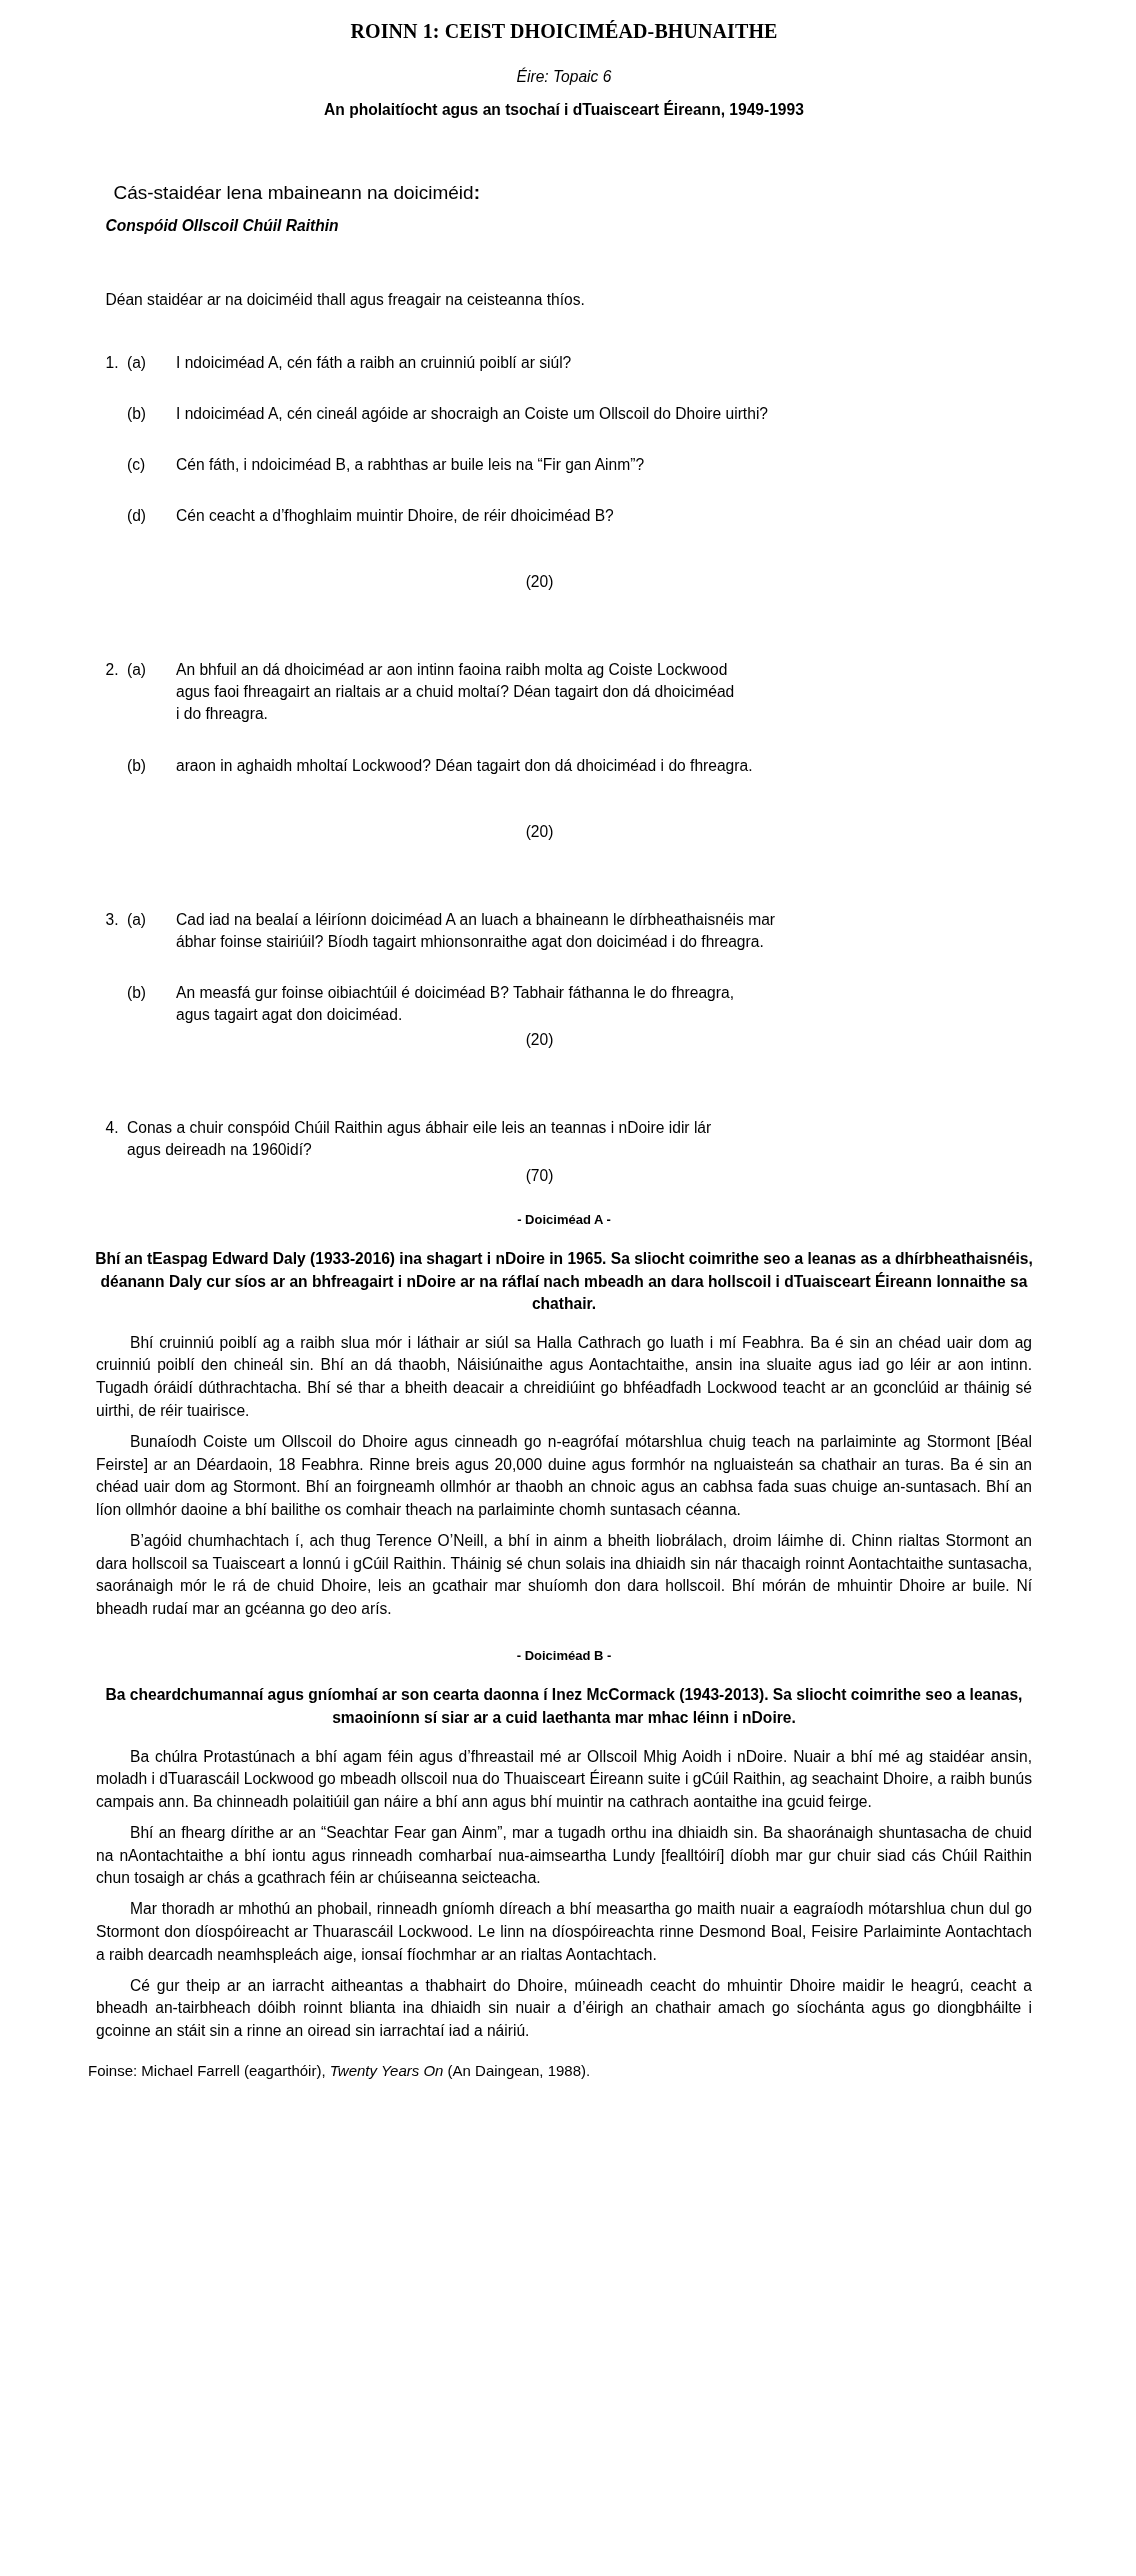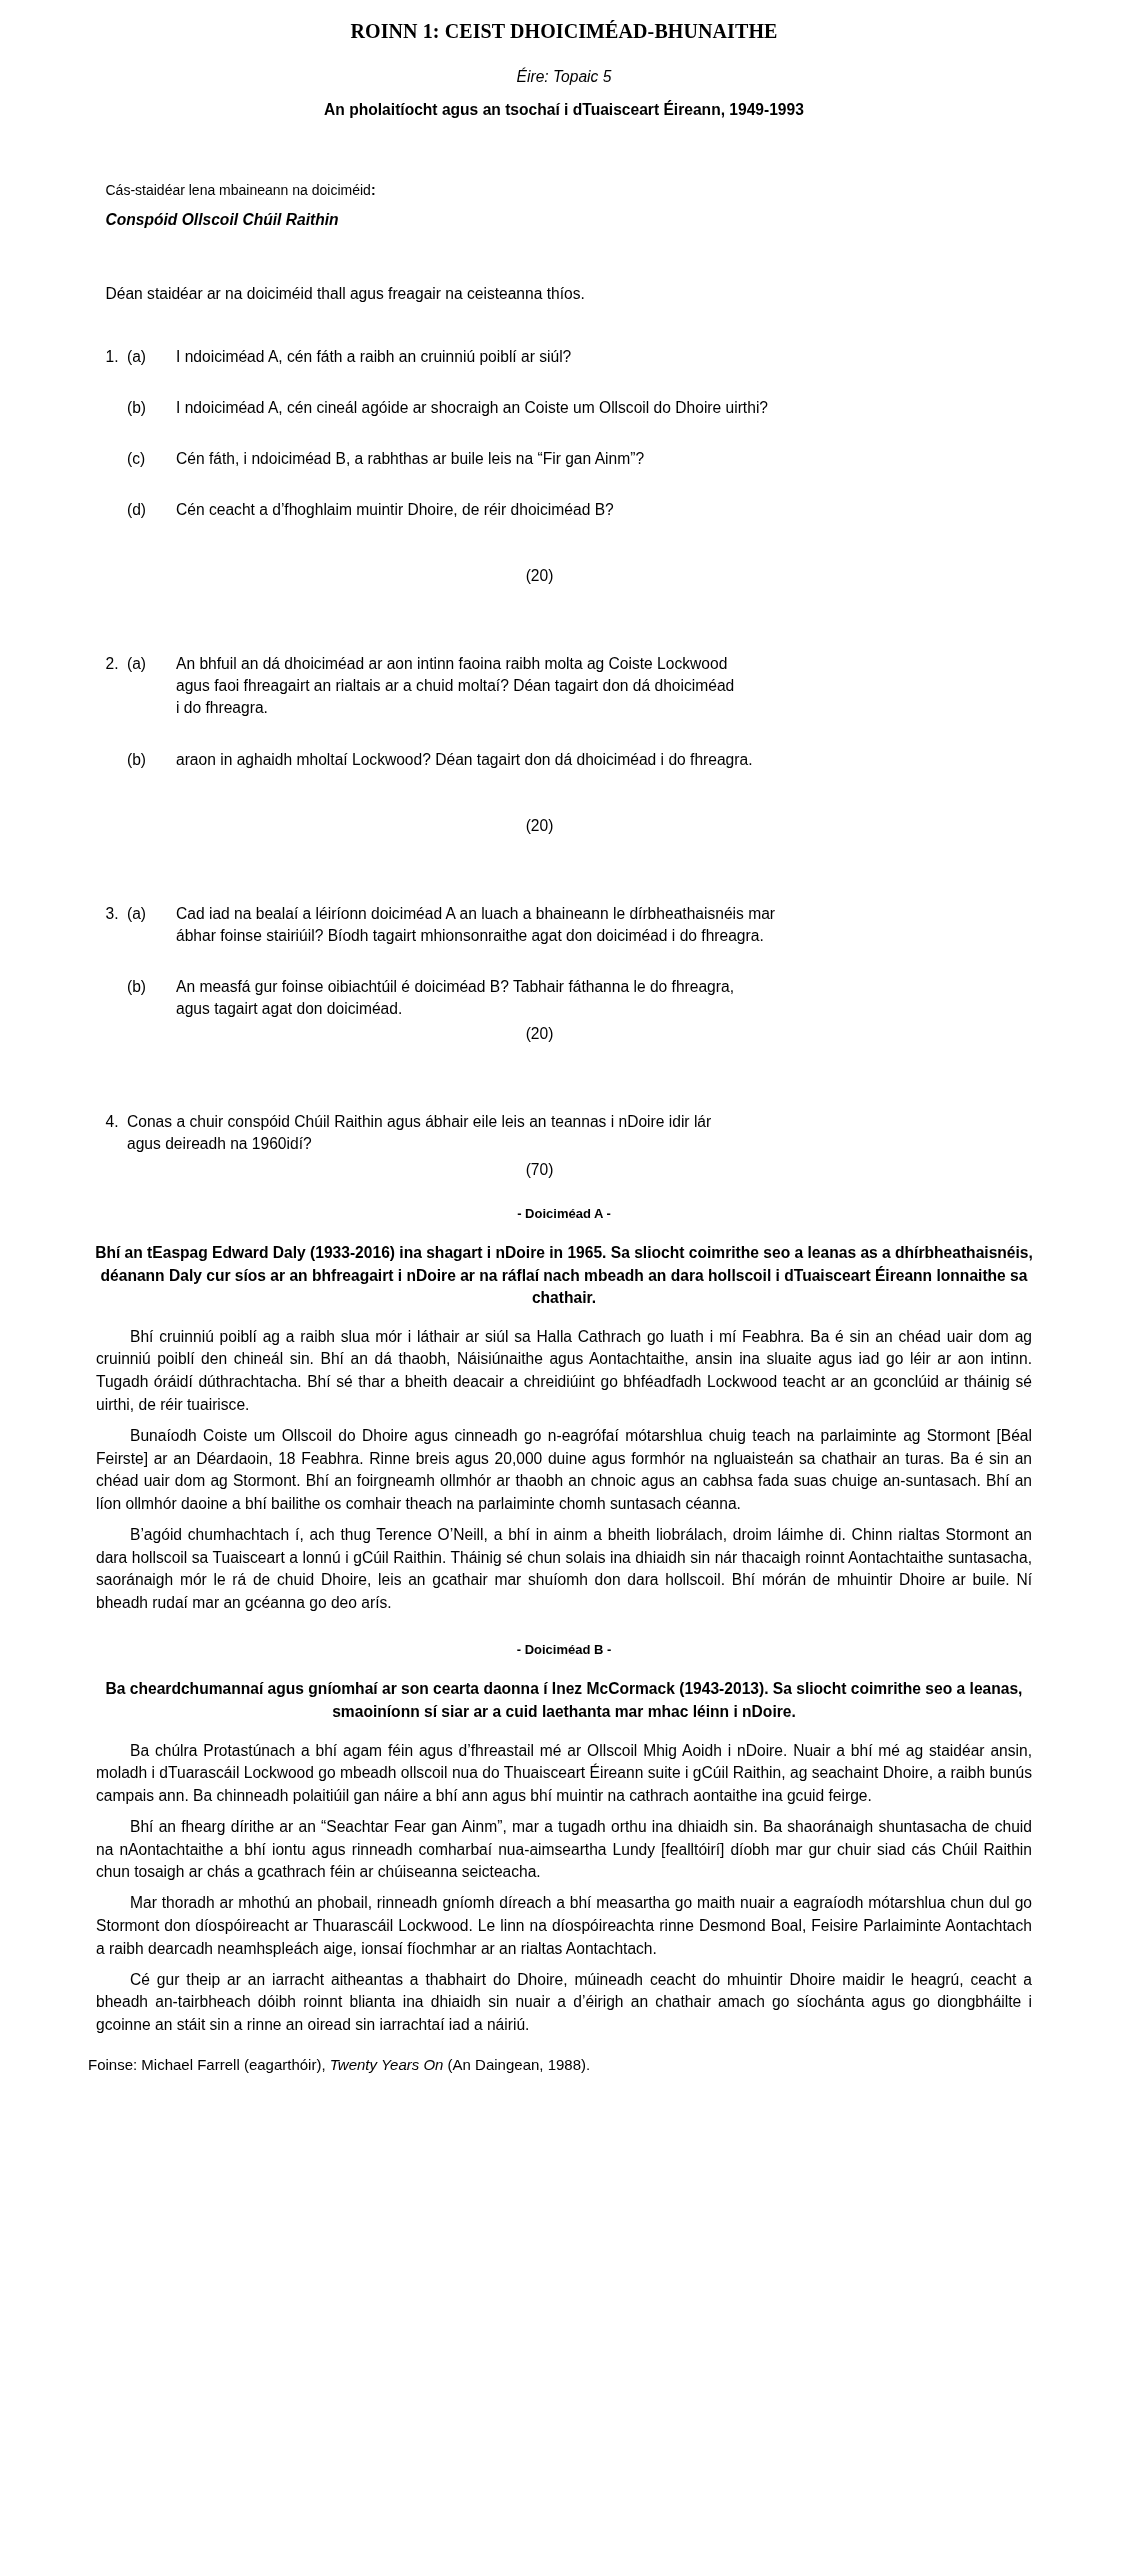--- a/index.html
+++ b/index.html
@@ -43,22 +43,22 @@
     font-size: 15.6px;
     text-align: center;
     margin: 15px 0 0 0;
   }
 
   
   .case-block {
     margin: 63px 0 0 17.5px;
   }
   .case-lead {
-    font-size: 14px;
-    margin: 0;
+    font-size: 19px;
+    margin: 8px;
   }
   .case-lead .bold-tail { font-weight: bold; }
   .case-title {
     font-size: 15.6px;
     font-weight: bold;
     font-style: italic;
     margin: 12.5px 0 0 0;
   }
 
   .instruction {
@@ -129,21 +129,21 @@
   }
   .source-line .ttl { font-style: italic; }
   .after-doc-a { margin-bottom: 0; }
 </style>
 </head>
 <body>
 
 <div class="page">
 
   <h1 class="doc-title">ROINN 1: CEIST DHOICIMÉAD-BHUNAITHE</h1>
-  <div class="topic-line">Éire: Topaic 5</div>
+  <div class="topic-line">Éire: Topaic 6</div>
   <div class="subject-line">An pholaitíocht agus an tsochaí i dTuaisceart Éireann, 1949-1993</div>
 
   <div class="case-block">
     <p class="case-lead"><span>Cás-staidéar lena mbaineann na doiciméid</span><span class="bold-tail">:</span></p>
     <p class="case-title">Conspóid Ollscoil Chúil Raithin</p>
   </div>
 
   <div class="instruction">Déan staidéar ar na doiciméid thall agus freagair na ceisteanna thíos.</div>
 
   <div class="questions">

